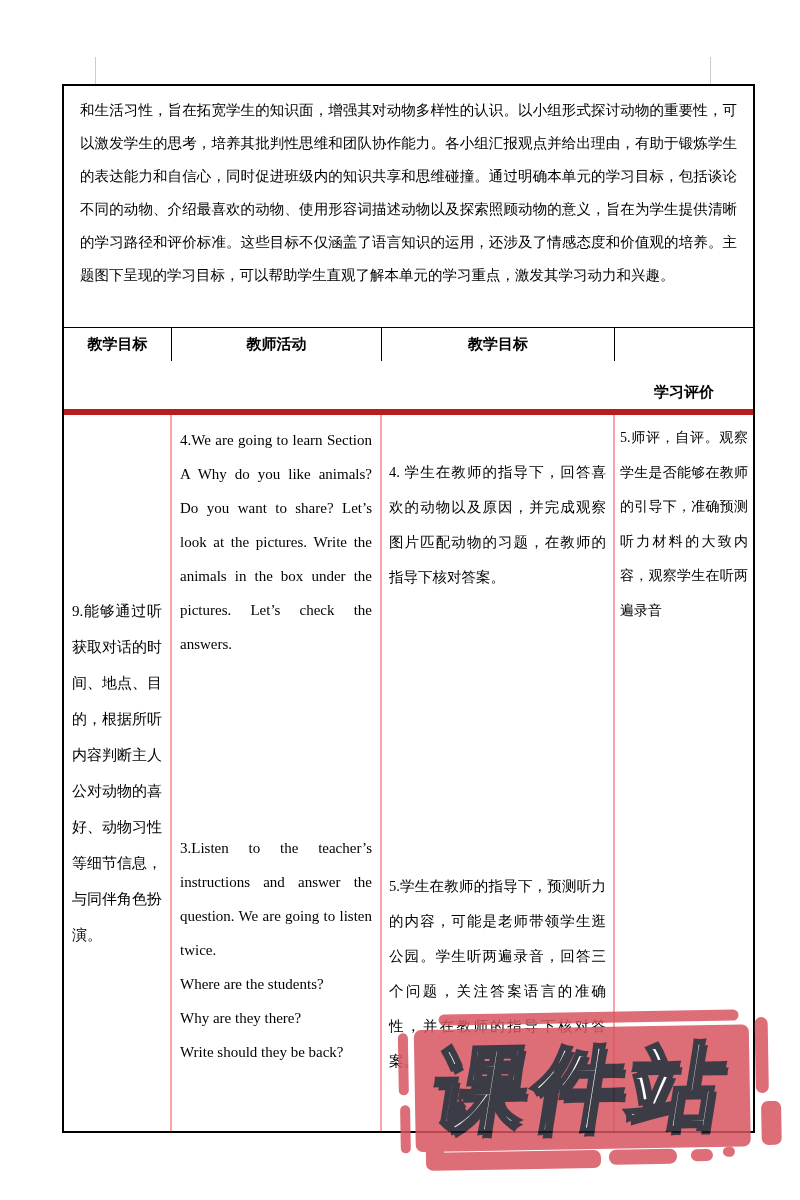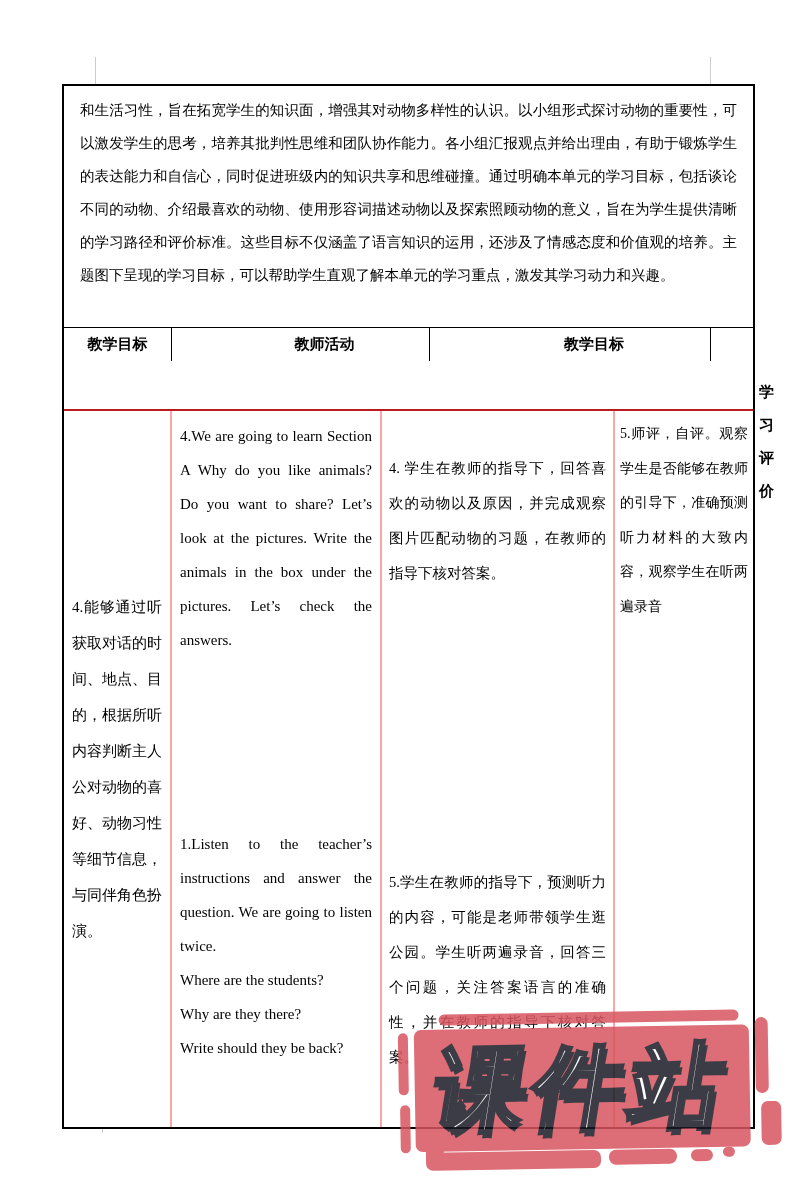--- a/index.html
+++ b/index.html
@@ -28,22 +28,21 @@
   }
   .intro-cell {
     min-height:242px;
     padding:8px 16px 0 16px;
     font-size:14.5px; line-height:33px;
     text-align:justify; text-justify:inter-character;
     border-bottom:1px solid #000000;
   }
   .hdr-row {
     display:grid; grid-template-columns:108px 210px 233px 1fr;
-    border-bottom:2px solid #b91c1c;
-    gap:48px;
+    border-bottom:6px solid #b91c1c;
   }
   .hdr-cell {
     height:33px; line-height:33px; text-align:center;
     font-weight:bold; font-size:15px;
     border-right:1px solid #000000;
   }
   .hdr-cell:last-child { border-right:none;margin-top:48px; }
   .body-row {
     display:grid; grid-template-columns:108px 210px 233px 1fr;
     height:716px;
@@ -126,26 +125,26 @@
     <div class="hdr-row">
       <div class="hdr-cell">教学目标</div>
       <div class="hdr-cell">教师活动</div>
       <div class="hdr-cell">教学目标</div>
       <div class="hdr-cell">学习评价</div>
     </div>
 
     <div class="body-row">
 
       <div class="body-cell cell-objectives">
-        <div>4.能够通过听获取对话的时间、地点、目的，根据所听内容判断主人公对动物的喜好、动物习性等细节信息，与同伴角色扮演。</div>
+        <div>9.能够通过听获取对话的时间、地点、目的，根据所听内容判断主人公对动物的喜好、动物习性等细节信息，与同伴角色扮演。</div>
       </div>
 
       <div class="body-cell cell-teacher">
         <div class="para">4.We are going to learn Section A Why do you like animals? Do you want to share? Let’s look at the pictures. Write the animals in the box under the pictures. Let’s check the answers.</div>
-        <div class="para block-5-en">1.Listen to the teacher’s instructions and answer the question. We are going to listen twice.</div>
+        <div class="para block-5-en">3.Listen to the teacher’s instructions and answer the question. We are going to listen twice.</div>
         <div class="q">Where are the students?</div>
         <div class="q">Why are they there?</div>
         <div class="q">Write should they be back?</div>
       </div>
 
       <div class="body-cell cell-student">
         <div class="block-4-cn">4. 学生在教师的指导下，回答喜欢的动物以及原因，并完成观察图片匹配动物的习题，在教师的指导下核对答案。</div>
         <div class="block-5-cn">5.学生在教师的指导下，预测听力的内容，可能是老师带领学生逛公园。学生听两遍录音，回答三个问题，关注答案语言的准确性，并在教师的指导下核对答案。</div>
       </div>
 

